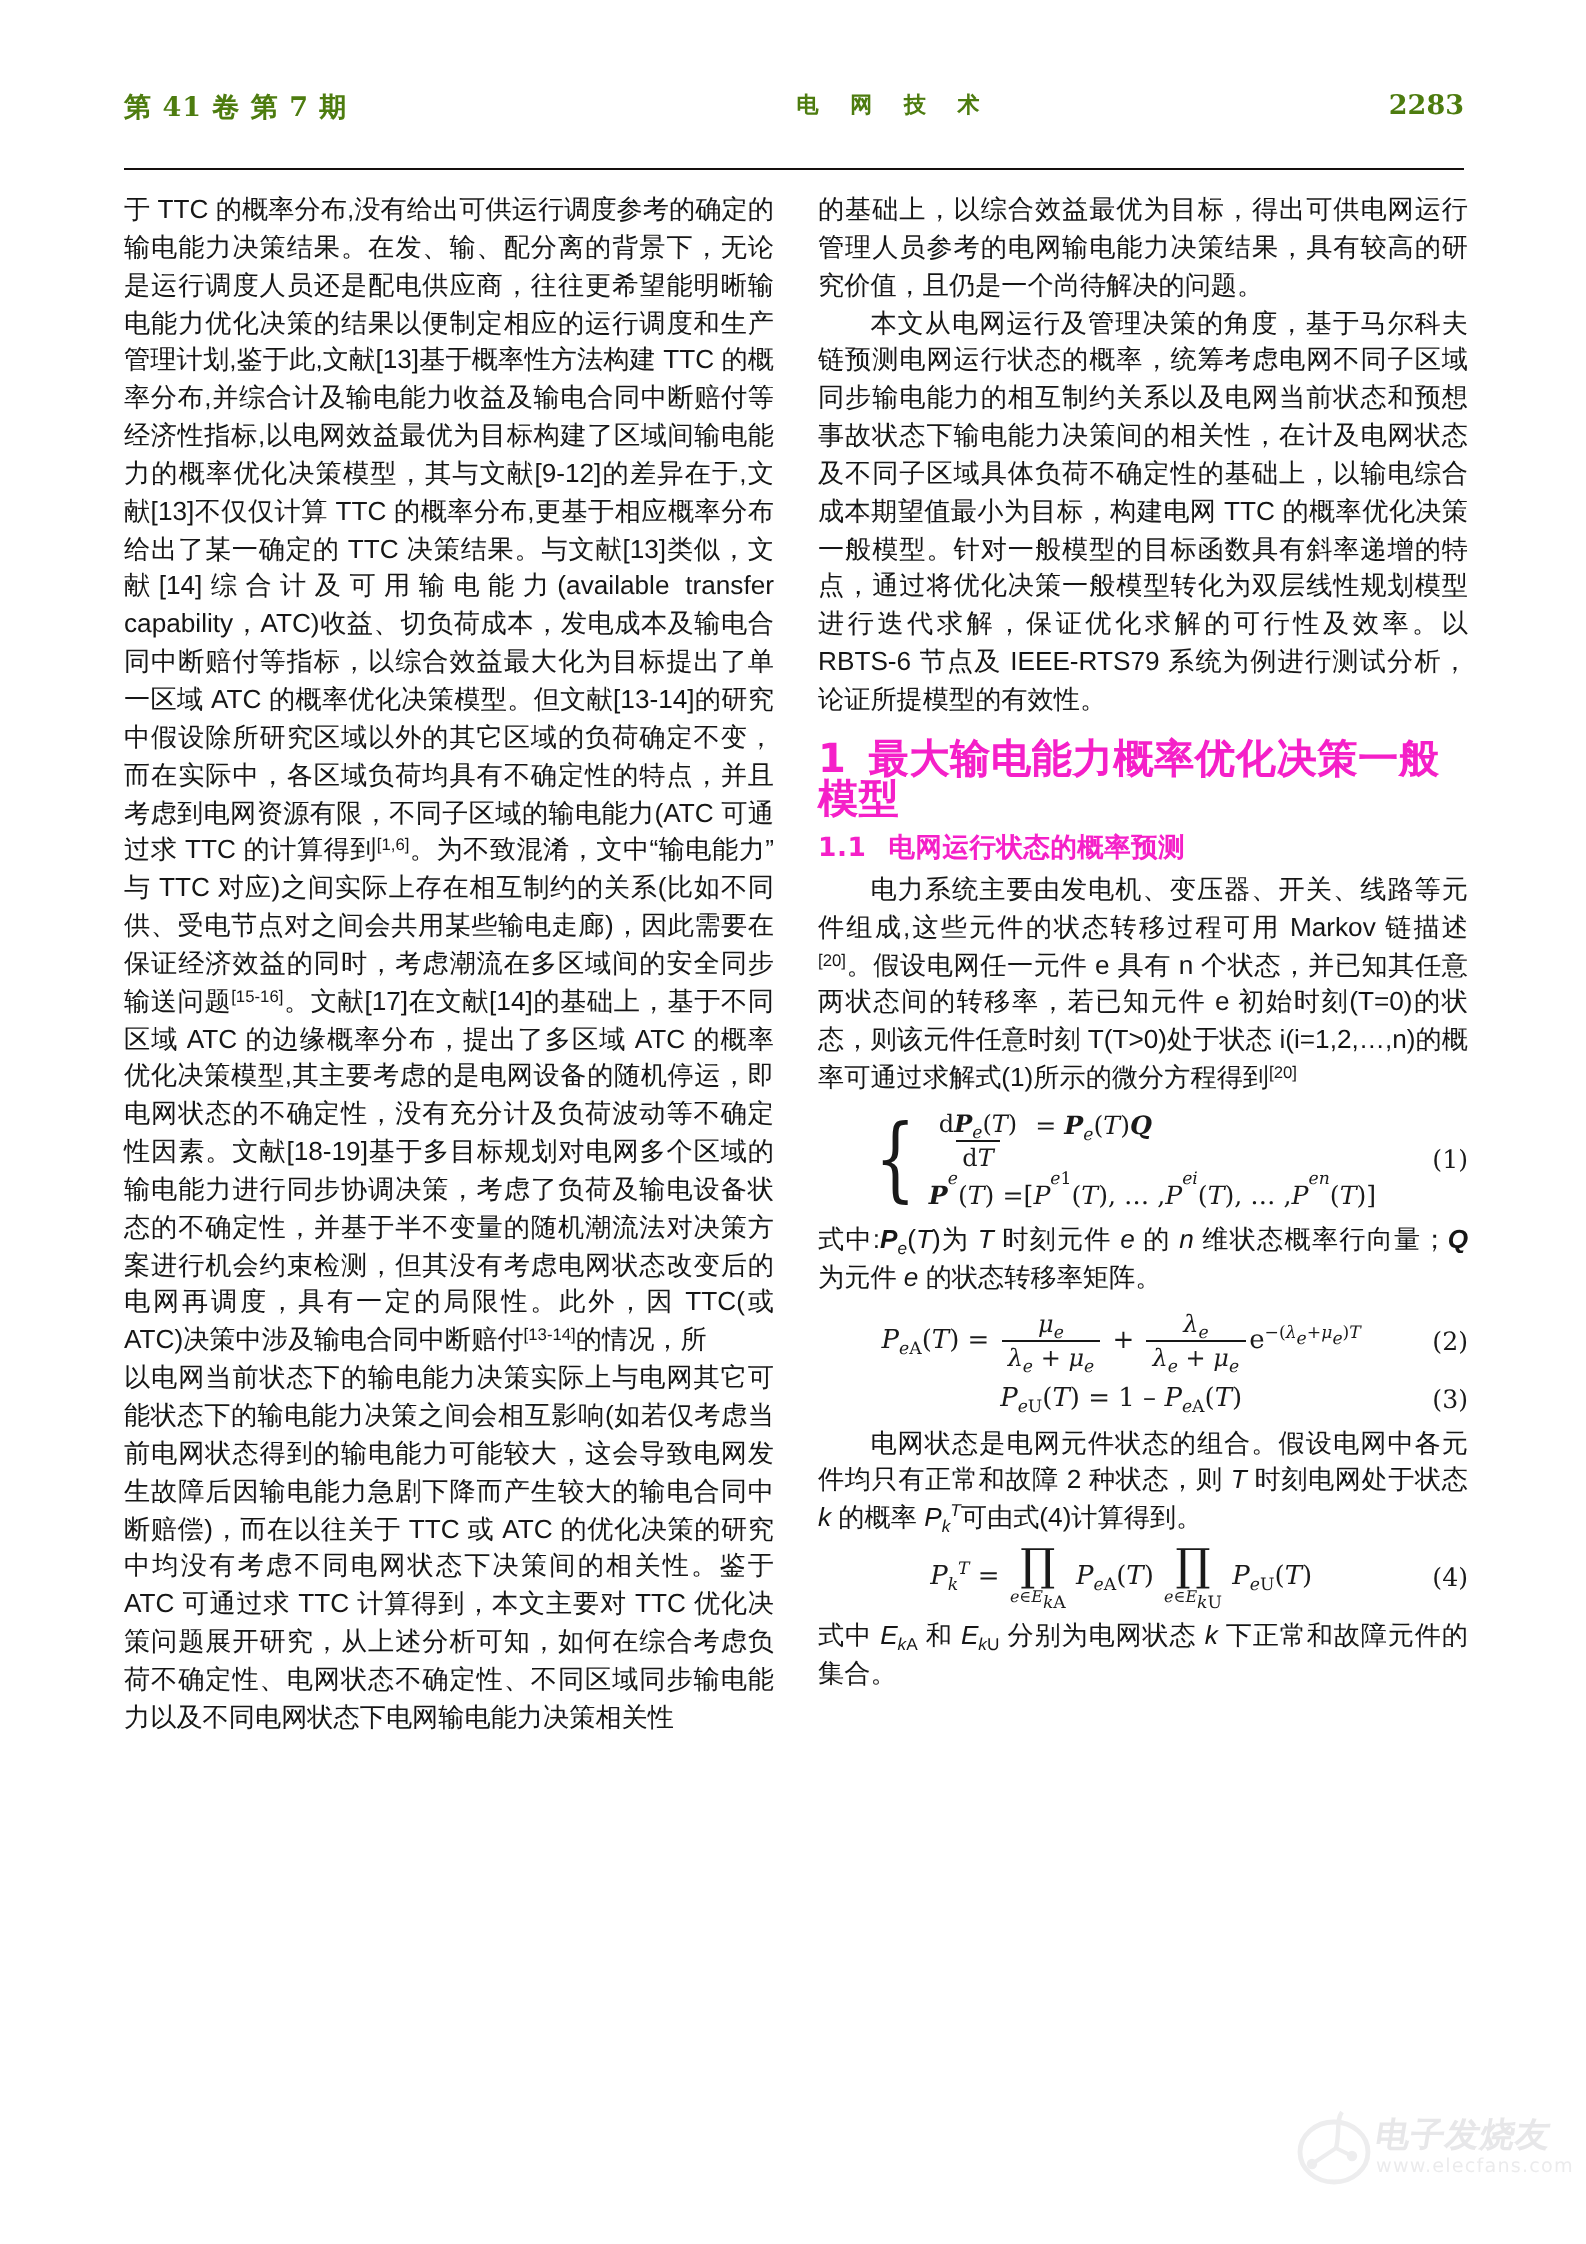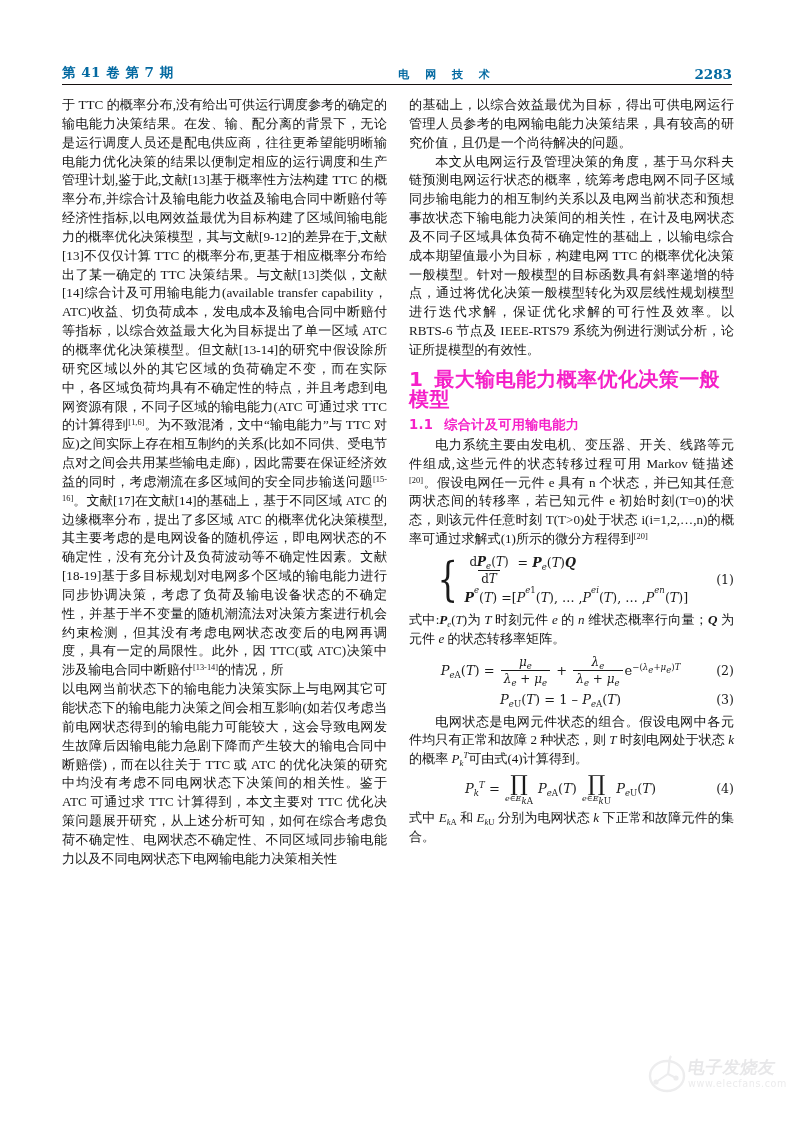--- a/index.html
+++ b/index.html
@@ -20,27 +20,27 @@
     position: absolute;
     left: 0; top: 0;
     width: 793px;
     height: 1122px;
   }
 
   
   .runhead {
     position: absolute;
     left: 62px;
-    top: 58px;
+    top: 45px;
     width: 670px;
     height: 24px;
     display: flex;
-    align-items: flex-end;
+    align-items: flex-start;
     justify-content: space-between;
-    color: #0369a1;
+    color: #4d7c0f;
     font-weight: bold;
     font-size: 13.5px;
     font-family: "DejaVu Serif", "Liberation Serif", serif;
     letter-spacing: 0.5px;
   }
   .runhead .volume { white-space: nowrap; }
   .runhead .journal {
     letter-spacing: 6px;
     font-size: 11px;
     margin-left: 26px;
@@ -73,21 +73,21 @@
     flex: 0 0 325px;
   }
 
   p.body {
     margin: 0;
     font-size: 13.1px;
     line-height: 18.85px;
     text-align: justify;
     text-justify: inter-ideograph;
     color: #161616;
-    font-family: Liberation Serif, serif;
+    font-family: Liberation Sans, sans-serif;
   }
   p.indent { text-indent: 2em; }
 
   sup.ref {
     font-size: 8.4px;
     vertical-align: 4px;
     line-height: 0;
   }
 
   
@@ -239,21 +239,21 @@
     </div>
 
     <div class="col">
 
       <p class="body">的基础上，以综合效益最优为目标，得出可供电网运行管理人员参考的电网输电能力决策结果，具有较高的研究价值，且仍是一个尚待解决的问题。</p>
 
       <p class="body indent">本文从电网运行及管理决策的角度，基于马尔科夫链预测电网运行状态的概率，统筹考虑电网不同子区域同步输电能力的相互制约关系以及电网当前状态和预想事故状态下输电能力决策间的相关性，在计及电网状态及不同子区域具体负荷不确定性的基础上，以输电综合成本期望值最小为目标，构建电网 TTC 的概率优化决策一般模型。针对一般模型的目标函数具有斜率递增的特点，通过将优化决策一般模型转化为双层线性规划模型进行迭代求解，保证优化求解的可行性及效率。以 RBTS-6 节点及 IEEE-RTS79 系统为例进行测试分析，论证所提模型的有效性。</p>
 
       <h2 class="sec"><span class="num">1</span><span>最大输电能力概率优化决策一般模型</span></h2>
 
-      <h3 class="subsec"><span class="num">1.1</span><span>综合计及可用输电能力</span></h3>
+      <h3 class="subsec"><span class="num">1.1</span><span>电网运行状态的概率预测</span></h3>
 
       <p class="body indent"><span>电力系统主要由发电机、变压器、开关、线路等元件组成,这些元件的状态转移过程可用 Markov 链描述</span><sup class="ref">[20]</sup><span>。假设电网任一元件 e 具有 n 个状态，并已知其任意两状态间的转移率，若已知元件 e 初始时刻(T=0)的状态，则该元件任意时刻 T(T&gt;0)处于状态 i(i=1,2,…,n)的概率可通过求解式(1)所示的微分方程得到</span><sup class="ref">[20]</sup></p>
 
       <div class="eqrow">
         <div class="eqbody">
           <span class="brace">{</span>
           <span class="sysrows">
             <span class="sysrow">
               <span class="frac">
                 <span class="num2"><span class="up">d</span><b class="mb">P</b><sub class="ms"><i class="mi">e</i></sub>(<i class="mi">T</i>)</span>

